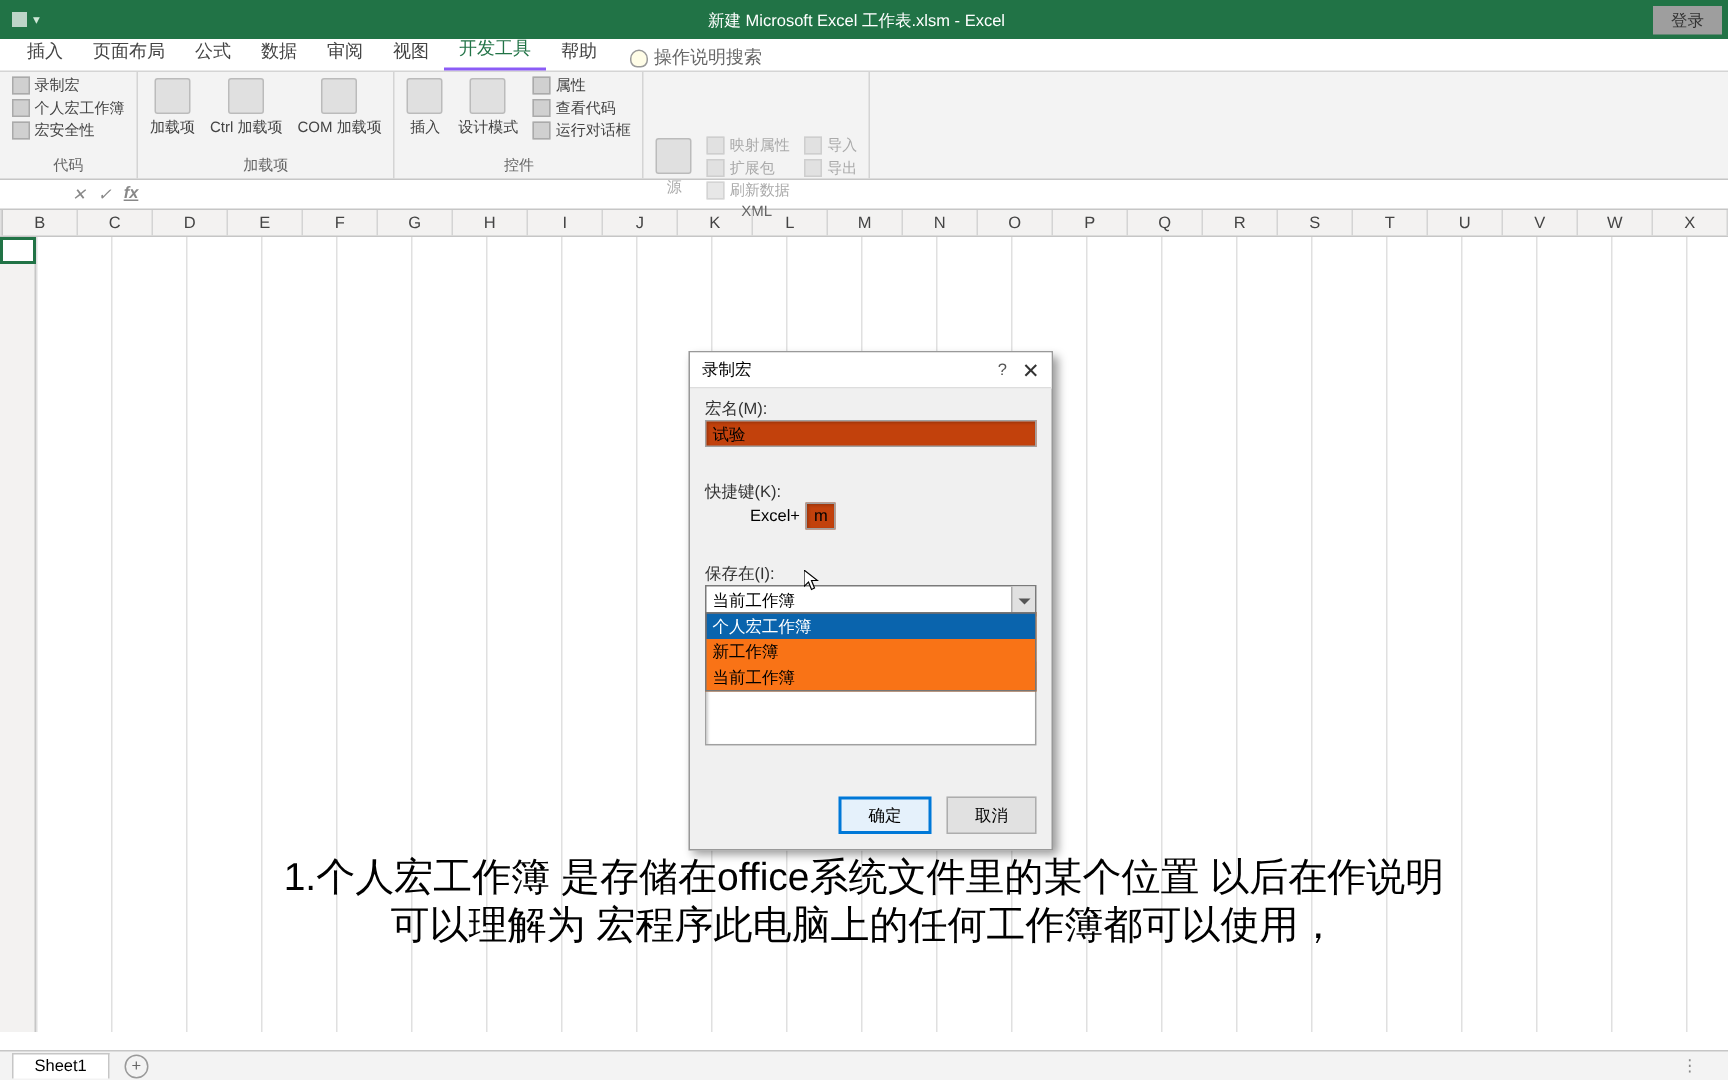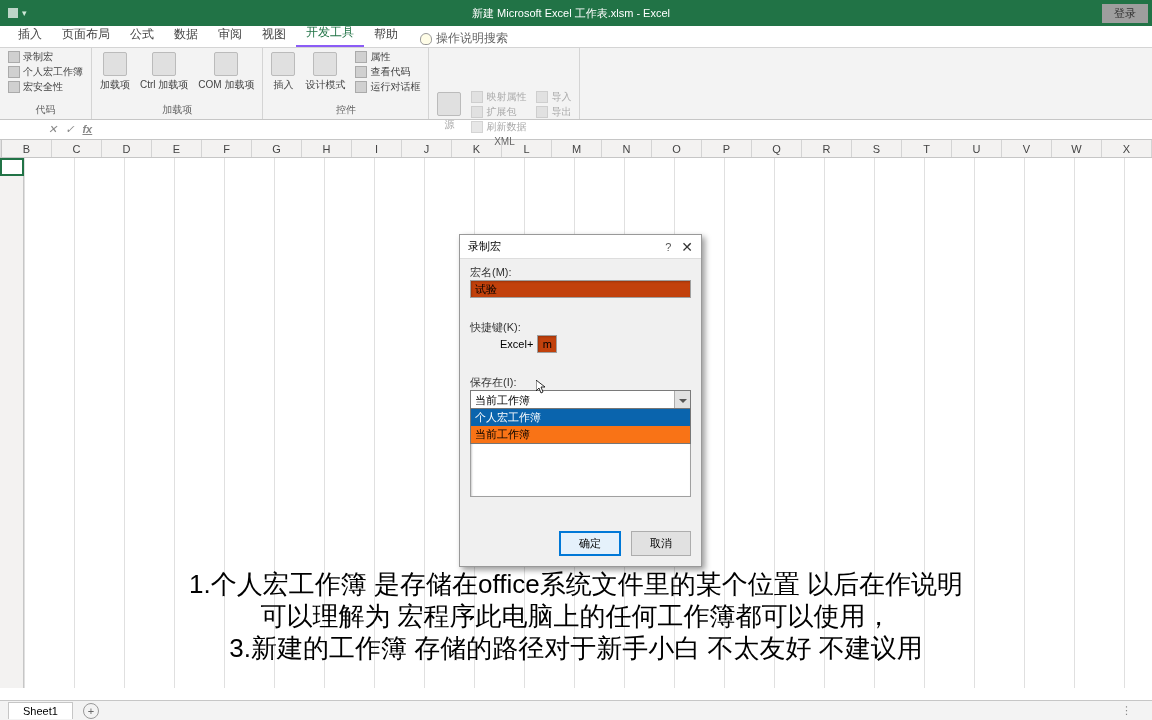--- a/index.html
+++ b/index.html
@@ -301,20 +301,21 @@
     </div>
     <div class="fld">
       <div class="lbl">保存在(I):</div>
       <div class="combo">
         <div class="combo-display">
           <span>当前工作簿</span>
           <div class="combo-arrow"></div>
         </div>
         <div class="dropdown">
           <div class="opt sel">个人宏工作簿</div>
+          <div class="opt">新工作簿</div>
           <div class="opt">当前工作簿</div>
         </div>
       </div>
     </div>
     <div class="fld" style="margin-top:30px">
       <span class="lbl" style="position:absolute;margin-top:-20px">说</span>
       <div class="desc-box"></div>
     </div>
   </div>
   <div class="buttons">
@@ -325,21 +326,20 @@
 
 <div class="cursor">
   <svg viewBox="0 0 10 14">
       <path d="M0 0 L0 11 L3 8 L5 13 L7 12 L5 7 L9 7 Z" fill="#fff" stroke="#000" stroke-width="0.8"></path>
     </svg>
 </div>
 
 <div class="annotation">
   <div>1.个人宏工作簿 是存储在office系统文件里的某个位置 以后在作说明</div>
   <div>可以理解为 宏程序此电脑上的任何工作簿都可以使用，</div>
-  <div>3.新建的工作簿 存储的路径对于新手小白 不太友好 不建议用</div>
 </div>
 
 <div class="sheet-tabs">
   <div class="tab">Sheet1</div>
   <div class="add">+</div>
   <div class="right">
     <span>⋮</span>
   </div>
 </div>
 

